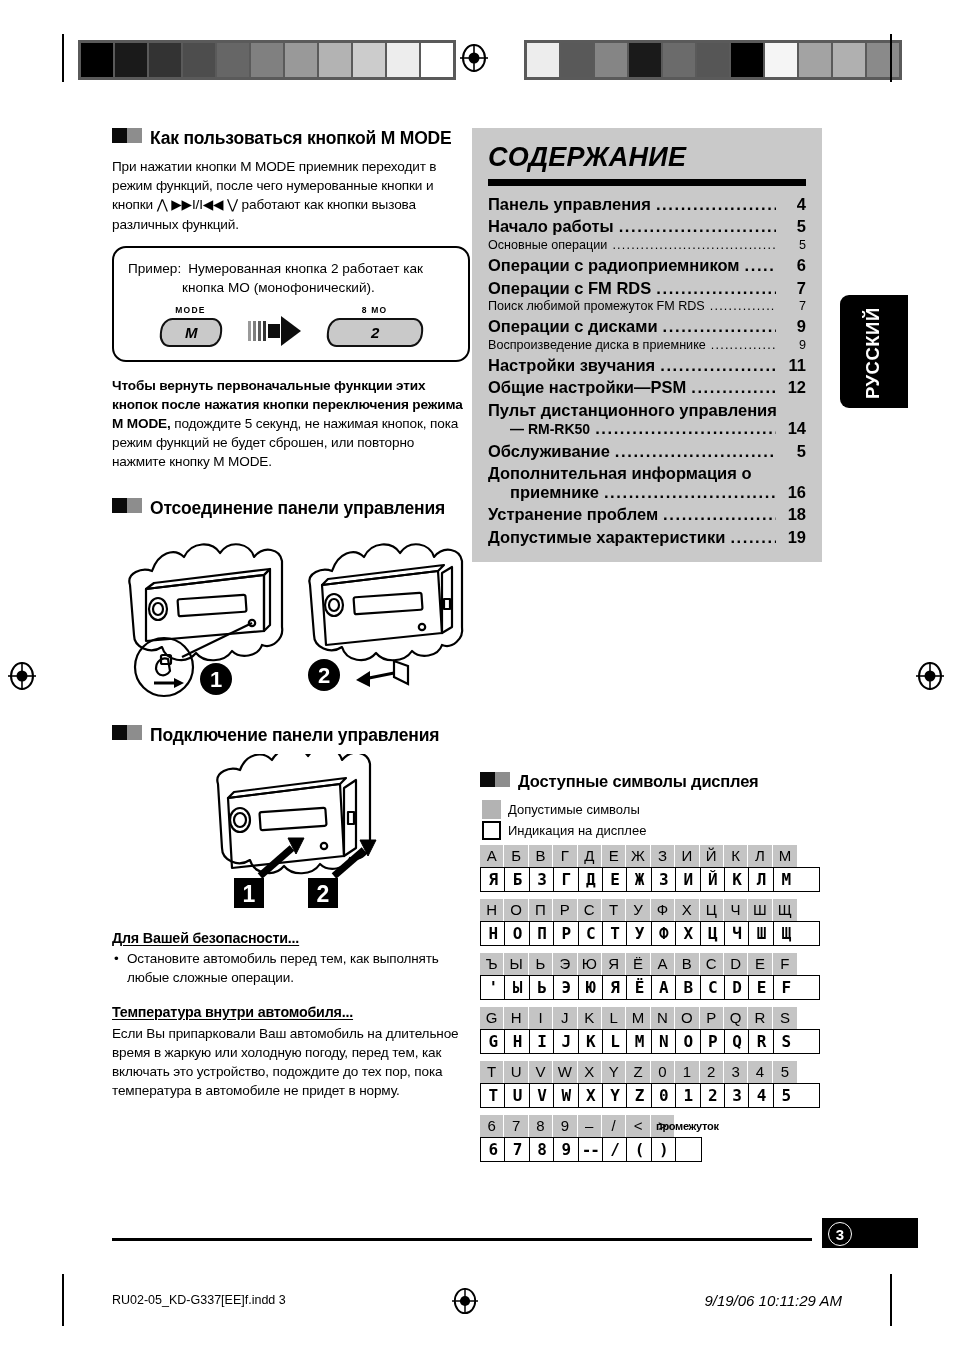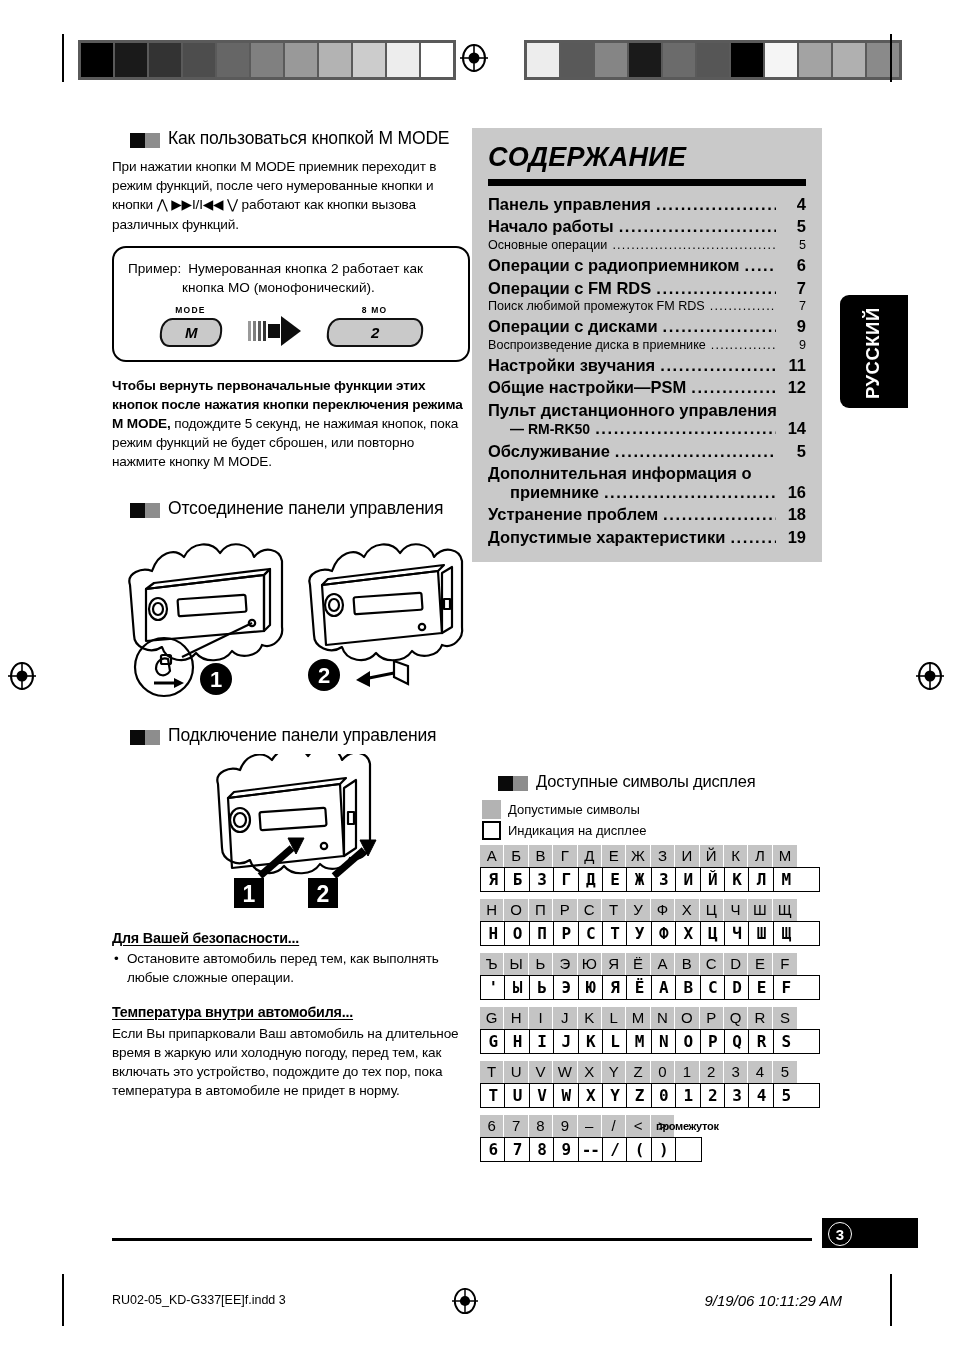--- a/index.html
+++ b/index.html
@@ -17,23 +17,23 @@
   
   .calbar{position:absolute;display:flex;border:3px solid #5a5a5a;background:#5a5a5a;}
   .calbar span{display:block;width:32px;height:34px;margin-right:2px;}
   .calbar span:last-child{margin-right:0;}
   .reg{position:absolute;width:26px;height:26px;}
   .reg svg{display:block;}
 
   
   .leftcol{position:absolute;left:112px;top:128px;width:358px;}
   h2.sect{
-    font-size:17.5px;font-weight:normal;letter-spacing:-0.2px;
-    margin:0 0 9px 18px;line-height:1.15;
-    display:flex;align-items:flex-end;
+    font-size:17.5px;font-weight:bold;letter-spacing:-0.2px;
+    margin:0 0 9px 0;line-height:1.15;
+    display:flex;align-items:flex-start;
   }
   .sqmark{
     display:inline-block;width:30px;height:15px;margin-right:8px;flex:0 0 auto;
     background:linear-gradient(to right,#0a0a0a 0 50%, #8d8d8d 50% 100%);
   }
   p.body{
     font-size:13.6px;line-height:1.41;margin:0 0 4px 0;
     letter-spacing:-0.15px;
   }
   p.body b{font-weight:bold;}

